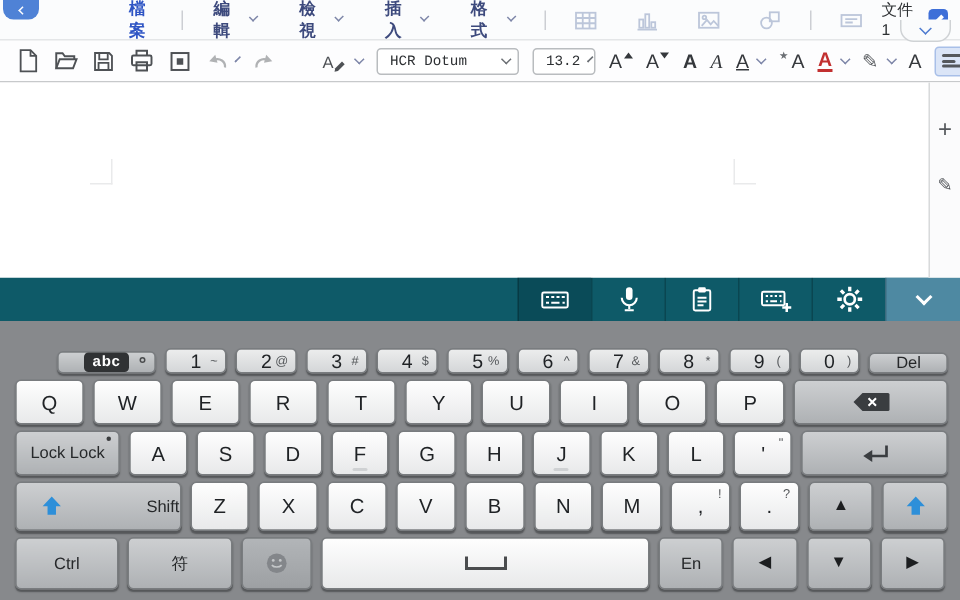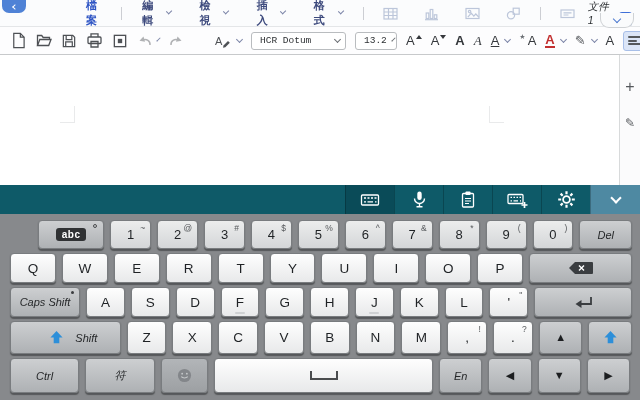--- a/index.html
+++ b/index.html
@@ -9,21 +9,21 @@
   
   .menubar{position:relative;height:27px;background:#fbfcfd;display:flex;align-items:center;border-bottom:1px solid #e4e6e8;}
   .backtab{position:absolute;top:0;left:2px;width:24px;height:13px;background:#4f82d6;border-radius:0 0 7px 7px;display:flex;align-items:center;justify-content:center;}
   .backtab .chev{border-color:#fff;transform:rotate(135deg);margin:0 0 0 2px;width:4px;height:4px;border-width:1.5px;}
   .menunav{display:flex;align-items:center;margin-left:72px;gap:0;}
   .menu{display:flex;align-items:center;font-size:11px;font-weight:bold;color:#3d4a7d;padding:0 14px;cursor:default;}
   .menu.accent{color:#2f55c4;padding-right:10px;}
   .chev{display:inline-block;width:5px;height:5px;border-right:1.3px solid #7d86a8;border-bottom:1.3px solid #7d86a8;transform:rotate(45deg);margin-left:6px;margin-top:-3px;}
   .vdiv{width:1px;height:13px;background:#ccced3;margin:0 6px;}
   .insicon{margin:0 13px;display:flex;align-items:center;}
-  .doc-title-wrap{margin-left:auto;margin-right:8px;display:flex;align-items:flex-end;gap:5px;font-style:italic;}
+  .doc-title-wrap{margin-left:auto;margin-right:8px;display:flex;align-items:center;gap:5px;}
   .doc-title{font-size:10.5px;color:#2d3033;}
   .edit-badge{width:14px;height:14px;border-radius:3px;background:#3e6fd8;display:flex;align-items:center;justify-content:center;}
   .collapsetab{position:absolute;top:13px;right:6px;width:34px;height:15px;background:#fafbfc;border:1px solid #cfd2d5;border-top:none;border-radius:0 0 9px 9px;display:flex;align-items:center;justify-content:center;z-index:6;}
   .collapsetab .chev{border-color:#4c79cf;width:6px;height:6px;margin:-3px 0 0 0;}
 
   
   .toolbar{height:28px;background:#fdfdfe;border-bottom:1px solid #c7c9cb;display:flex;align-items:center;padding:0 4px 0 10px;gap:9px;overflow:hidden;white-space:nowrap;}
   .tbtn{display:flex;align-items:center;justify-content:center;flex:0 0 auto;}
   .tbtn.dis{opacity:.45;}
   .select{display:flex;align-items:center;justify-content:space-between;border:1px solid #b9bcbf;border-radius:3px;height:18px;padding:0 5px 0 8px;background:#fff;flex:0 0 auto;}
@@ -69,30 +69,30 @@
   .krow:nth-child(2),.krow:nth-child(3){height:30px;}
   .krow:nth-child(4){height:33px;}
   .krow:nth-child(5){height:35px;margin-bottom:1px;}
   .key{position:relative;border-radius:4px;border:1px solid #797c7f;box-shadow:0 1.5px 1px rgba(35,37,39,.5);display:flex;align-items:center;justify-content:center;}
   .key.letter{background:linear-gradient(#fefefe,#e8e9ea);}
   .key.num{background:linear-gradient(#eceded,#d4d6d8);}
   .key.mod{background:linear-gradient(#cdcfd1,#aeb1b4);}
   .key.space{background:linear-gradient(#fefefe,#e8e9ea);}
   .key.disabled{background:linear-gradient(#b2b5b8,#9da0a3);}
   .klabel{font-size:13.5px;color:#1f2225;}
-  .mod .klabel{font-size:11px;color:#26282a;font-style:italic;}
+  .mod .klabel{font-size:11px;color:#26282a;}
   .num .klabel{font-size:13px;}
   .ksub{position:absolute;top:2px;right:5px;font-size:8.5px;color:#55585b;}
   .ksup{position:absolute;top:3px;right:6px;width:4px;height:4px;border:1px solid #4a4c4e;border-radius:50%;}
   .kdot{position:absolute;top:3px;right:5px;width:3px;height:3px;background:#3b3d3f;border-radius:50%;}
   .kbump{position:absolute;bottom:2px;left:50%;transform:translateX(-50%);width:10px;height:2.5px;background:#cfd1d3;border-radius:1px;}
   .kbadge{background:#303234;color:#fff;font-size:10px;font-weight:bold;padding:1px 6px;border-radius:3px;letter-spacing:.5px;}
   .kglyph{font-size:11px;color:#1c1e20;line-height:1;}
   .kicon{display:flex;align-items:center;justify-content:center;}
-  .shiftkey{justify-content:center;padding-left:16px;gap:11px;}
+  .shiftkey{justify-content:space-between;padding-left:16px;gap:11px;}
   .space-glyph{display:block;width:28px;height:9px;border:2px solid #4a4c4e;border-top:none;}
   svg{display:block;}
 </style>
 </head>
 <body>
 
 <div class="app">
 
   <div class="menubar">
     <div class="backtab">
@@ -339,21 +339,21 @@
             <path d="M9.5 1.2v3M9.5 14.8v3M1.2 9.5h3M14.8 9.5h3M3.6 3.6l2.1 2.1M13.3 13.3l2.1 2.1M15.4 3.6l-2.1 2.1M5.7 13.3l-2.1 2.1" stroke-width="2.2"></path>
           </g>
         </svg>
     </div>
     <div class="ib-tile chevbtn">
         <i class="chev"></i>
       </div>
   </div>
 
   <div class="keyboard">
-      <div class="krow" style="padding-left: 38px; padding-right: 8px;">
+      <div class="krow" style="padding-left: 38px; padding-right: 8px; align-items: flex-end;">
         <div class="key mod" style="flex: 1.65 1 0px;">
           <span class="kbadge">abc</span>
           <span class="ksup"></span>
         </div>
         <div class="key num" style="flex: 1 1 0px;">
           <span class="klabel">1</span>
           <span class="ksub">~</span>
         </div>
         <div class="key num" style="flex: 1 1 0px;">
           <span class="klabel">2</span>
@@ -430,21 +430,21 @@
           <span class="kicon">
             <svg width="26" height="14" viewBox="0 0 26 14">
               <path d="M7 1h17a1 1 0 0 1 1 1v10a1 1 0 0 1-1 1H7L1 7z" fill="#3a3d40"></path>
               <path d="M11 4.5l5 5M16 4.5l-5 5" stroke="#fff" stroke-width="1.4"></path>
             </svg>
           </span>
         </div>
       </div>
       <div class="krow" style="padding-left: 10px; padding-right: 8px;">
         <div class="key mod" style="flex: 1.85 1 0px;">
-          <span class="klabel">Caps Shift</span>
+          <span class="klabel">Lock Lock</span>
           <span class="kdot"></span>
         </div>
         <div class="key letter" style="flex: 1 1 0px;">
           <span class="klabel">A</span>
         </div>
         <div class="key letter" style="flex: 1 1 0px;">
           <span class="klabel">S</span>
         </div>
         <div class="key letter" style="flex: 1 1 0px;">
           <span class="klabel">D</span>

